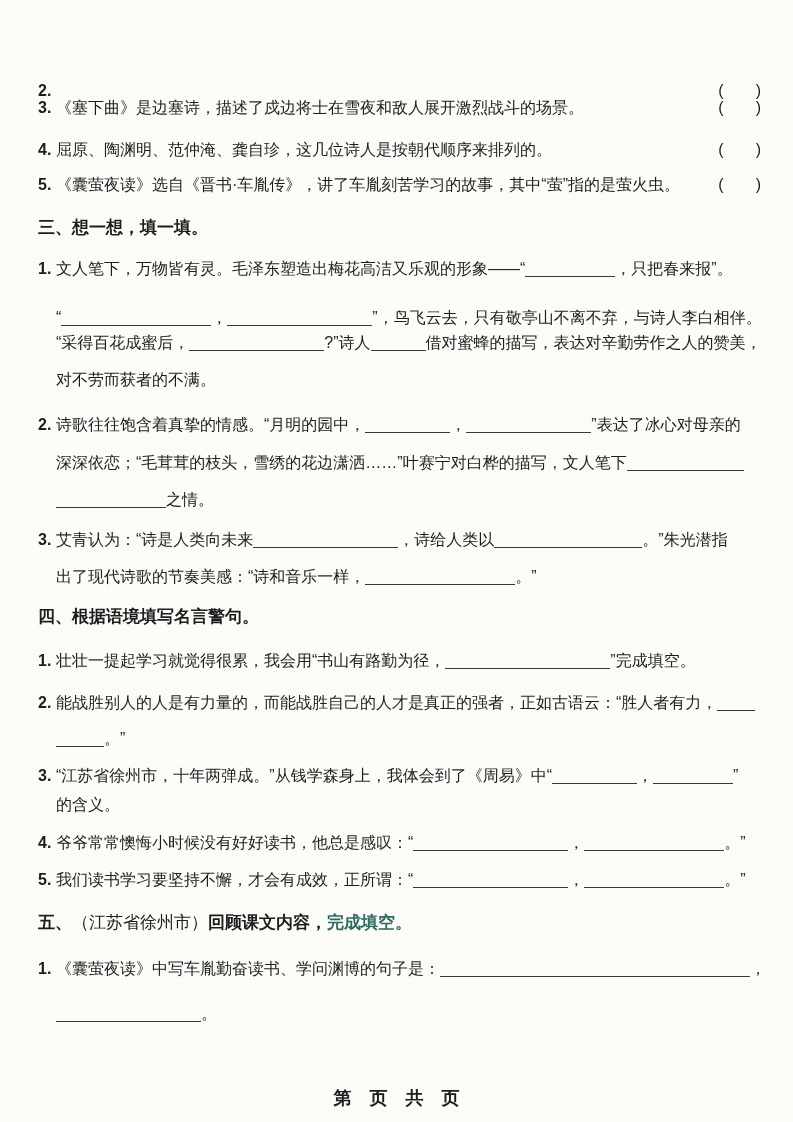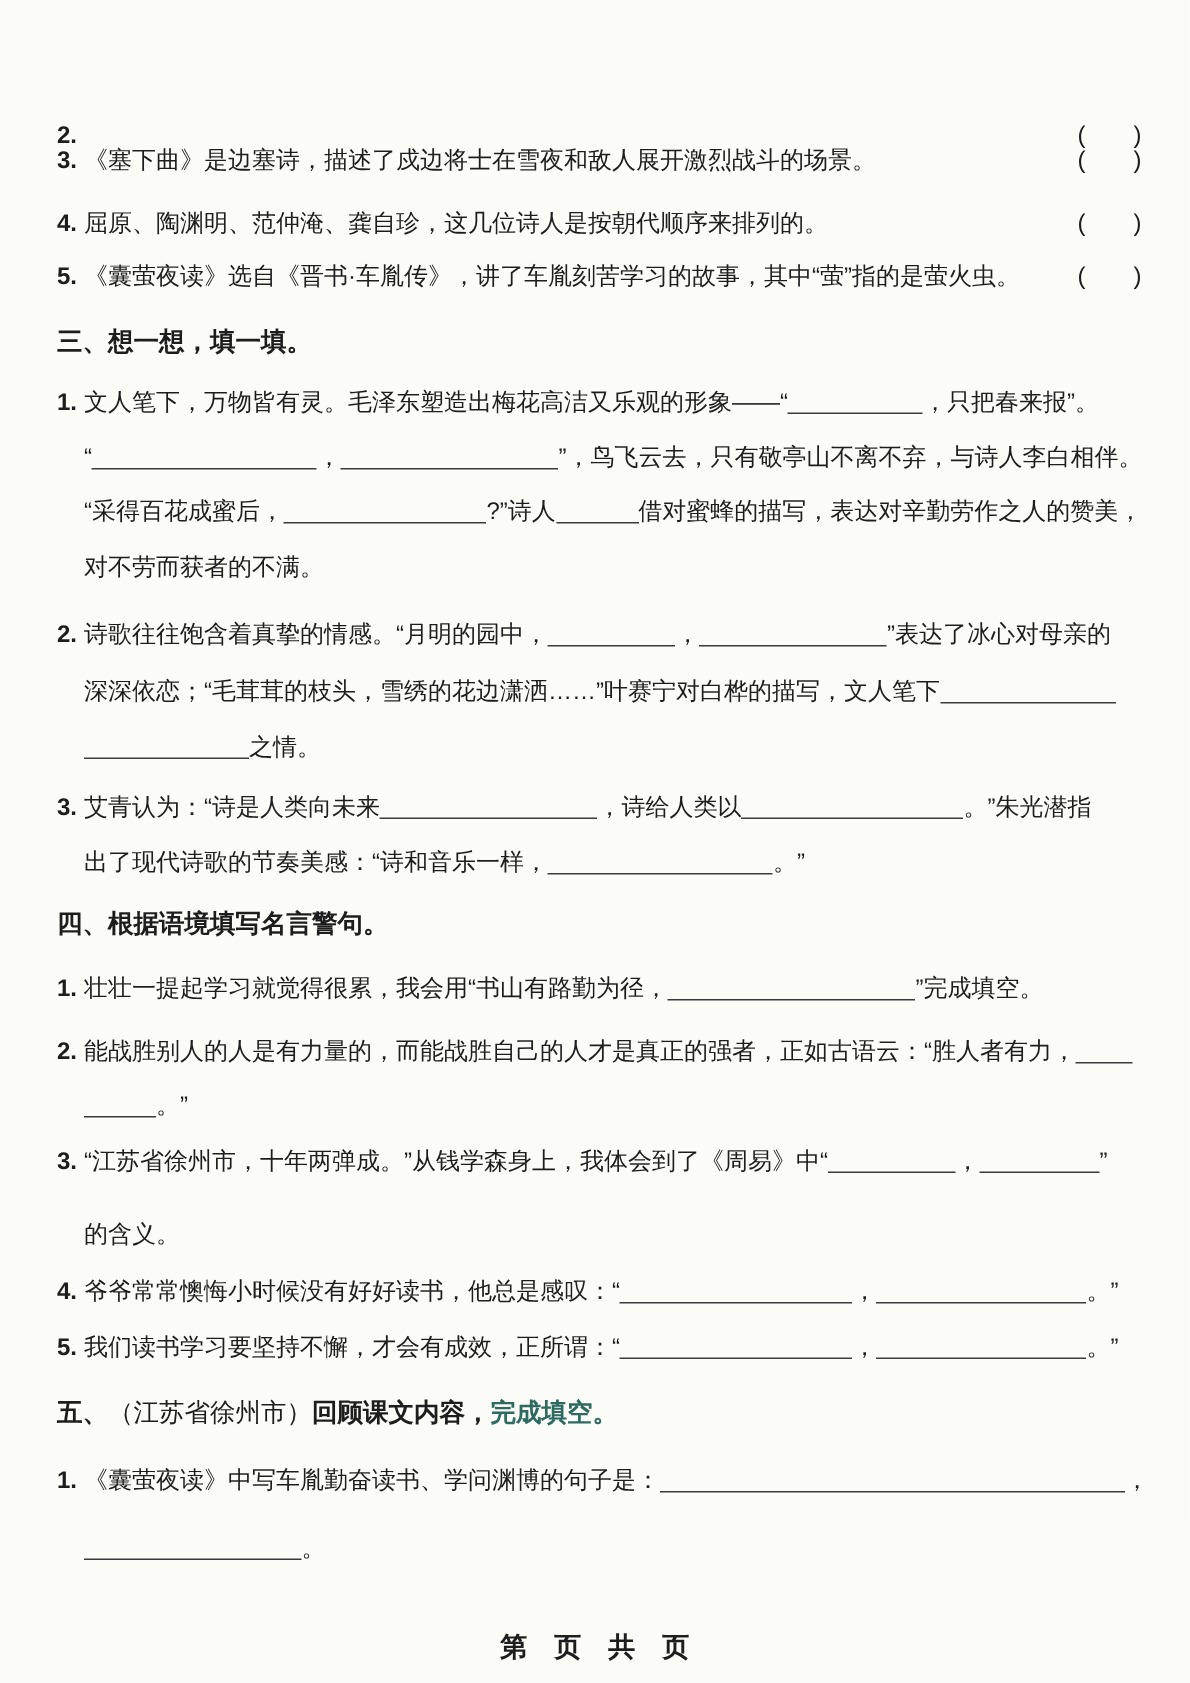--- a/index.html
+++ b/index.html
@@ -41,34 +41,34 @@
 <body>
 
 <div class="page" style="background: rgb(251, 251, 248); color: rgb(29, 29, 29);">
   <div class="content">
       <div class="row line" style="margin-top: 0px;"><span class="num">2.</span><span class="bracket">(　　)</span></div>
       <div class="row line" style="margin-top: 17px;"><span class="num">3.</span><span class="seg">《塞下曲》是边塞诗，描述了戍边将士在雪夜和敌人展开激烈战斗的场景。</span><span class="bracket">(　　)</span></div>
       <div class="row line" style="margin-top: 17px;"><span class="num">4.</span><span class="seg">屈原、陶渊明、范仲淹、龚自珍，这几位诗人是按朝代顺序来排列的。</span><span class="bracket">(　　)</span></div>
       <div class="row line" style="margin-top: 10px;"><span class="num">5.</span><span class="seg">《囊萤夜读》选自《晋书·车胤传》，讲了车胤刻苦学习的故事，其中“萤”指的是萤火虫。</span><span class="bracket">(　　)</span></div>
       <div class="row heading" style="margin-top: 18px;"><span class="seg bold">三、想一想，填一填。</span></div>
       <div class="row line" style="margin-top: 15px;"><span class="num">1.</span><span class="seg">文人笔下，万物皆有灵。毛泽东塑造出梅花高洁又乐观的形象——“</span><span class="blank" style="width: 90px;"></span><span class="seg">，只把春来报”。</span></div>
-      <div class="row line" style="margin-top: 12px;"><span class="seg">“</span><span class="blank" style="width: 150px;"></span><span class="seg">，</span><span class="blank" style="width: 145px;"></span><span class="seg">”，鸟飞云去，只有敬亭山不离不弃，与诗人李白相伴。</span></div>
-      <div class="row line" style="margin-top: 11px;"><span class="seg">“采得百花成蜜后，</span><span class="blank" style="width: 135px;"></span><span class="seg">?”诗人</span><span class="blank" style="width: 55px;"></span><span class="seg">借对蜜蜂的描写，表达对辛勤劳作之人的赞美，</span></div>
+      <div class="row line" style="margin-top: 24px;"><span class="seg">“</span><span class="blank" style="width: 150px;"></span><span class="seg">，</span><span class="blank" style="width: 145px;"></span><span class="seg">”，鸟飞云去，只有敬亭山不离不弃，与诗人李白相伴。</span></div>
+      <div class="row line" style=""><span class="seg">“采得百花成蜜后，</span><span class="blank" style="width: 135px;"></span><span class="seg">?”诗人</span><span class="blank" style="width: 55px;"></span><span class="seg">借对蜜蜂的描写，表达对辛勤劳作之人的赞美，</span></div>
       <div class="row line" style="margin-top: 12px;"><span class="seg">对不劳而获者的不满。</span></div>
       <div class="row line" style="margin-top: 20px;"><span class="num">2.</span><span class="seg">诗歌往往饱含着真挚的情感。“月明的园中，</span><span class="blank" style="width: 85px;"></span><span class="seg">，</span><span class="blank" style="width: 125px;"></span><span class="seg">”表达了冰心对母亲的</span></div>
       <div class="row line" style="margin-top: 13px;"><span class="seg">深深依恋；“毛茸茸的枝头，雪绣的花边潇洒……”叶赛宁对白桦的描写，文人笔下</span><span class="blank" style="width: 117px;"></span></div>
       <div class="row line" style="margin-top: 12px;"><span class="blank" style="width: 110px;"></span><span class="seg">之情。</span></div>
       <div class="row line" style="margin-top: 15px;"><span class="num">3.</span><span class="seg">艾青认为：“诗是人类向未来</span><span class="blank" style="width: 145px;"></span><span class="seg">，诗给人类以</span><span class="blank" style="width: 148px;"></span><span class="seg">。”朱光潜指</span></div>
       <div class="row line" style="margin-top: 12px;"><span class="seg">出了现代诗歌的节奏美感：“诗和音乐一样，</span><span class="blank" style="width: 150px;"></span><span class="seg">。”</span></div>
       <div class="row heading" style="margin-top: 15px;"><span class="seg bold">四、根据语境填写名言警句。</span></div>
       <div class="row line" style="margin-top: 18px;"><span class="num">1.</span><span class="seg">壮壮一提起学习就觉得很累，我会用“书山有路勤为径，</span><span class="blank" style="width: 165px;"></span><span class="seg">”完成填空。</span></div>
       <div class="row line" style="margin-top: 17px;"><span class="num">2.</span><span class="seg">能战胜别人的人是有力量的，而能战胜自己的人才是真正的强者，正如古语云：“胜人者有力，</span><span class="blank" style="width: 38px;"></span></div>
       <div class="row line" style="margin-top: 11px;"><span class="blank" style="width: 48px;"></span><span class="seg">。”</span></div>
       <div class="row line" style="margin-top: 12px;"><span class="num">3.</span><span class="seg">“江苏省徐州市，十年两弹成。”从钱学森身上，我体会到了《周易》中“</span><span class="blank" style="width: 85px;"></span><span class="seg">，</span><span class="blank" style="width: 80px;"></span><span class="seg">”</span></div>
-      <div class="row line" style="margin-top: 24px;"><span class="seg">的含义。</span></div>
+      <div class="row line" style="margin-top: 4px;"><span class="seg">的含义。</span></div>
       <div class="row line" style="margin-top: 13px;"><span class="num">4.</span><span class="seg">爷爷常常懊悔小时候没有好好读书，他总是感叹：“</span><span class="blank" style="width: 155px;"></span><span class="seg">，</span><span class="blank" style="width: 140px;"></span><span class="seg">。”</span></div>
       <div class="row line" style="margin-top: 12px;"><span class="num">5.</span><span class="seg">我们读书学习要坚持不懈，才会有成效，正所谓：“</span><span class="blank" style="width: 155px;"></span><span class="seg">，</span><span class="blank" style="width: 140px;"></span><span class="seg">。”</span></div>
       <div class="row heading" style="margin-top: 18px;"><span class="seg bold">五、</span><span class="seg kai">（江苏省徐州市）</span><span class="seg bold">回顾课文内容，</span><span class="seg teal" style="color: rgb(46, 106, 96);">完成填空。</span></div>
       <div class="row line" style="margin-top: 20px;"><span class="num">1.</span><span class="seg">《囊萤夜读》中写车胤勤奋读书、学问渊博的句子是：</span><span class="blank" style="width: 310px;"></span><span class="seg">，</span></div>
       <div class="row line" style="margin-top: 20px;"><span class="blank" style="width: 145px;"></span><span class="seg">。</span></div>
     </div>
   <div class="footer">
     <span>第　页　共　页</span>
   </div>
 </div>

